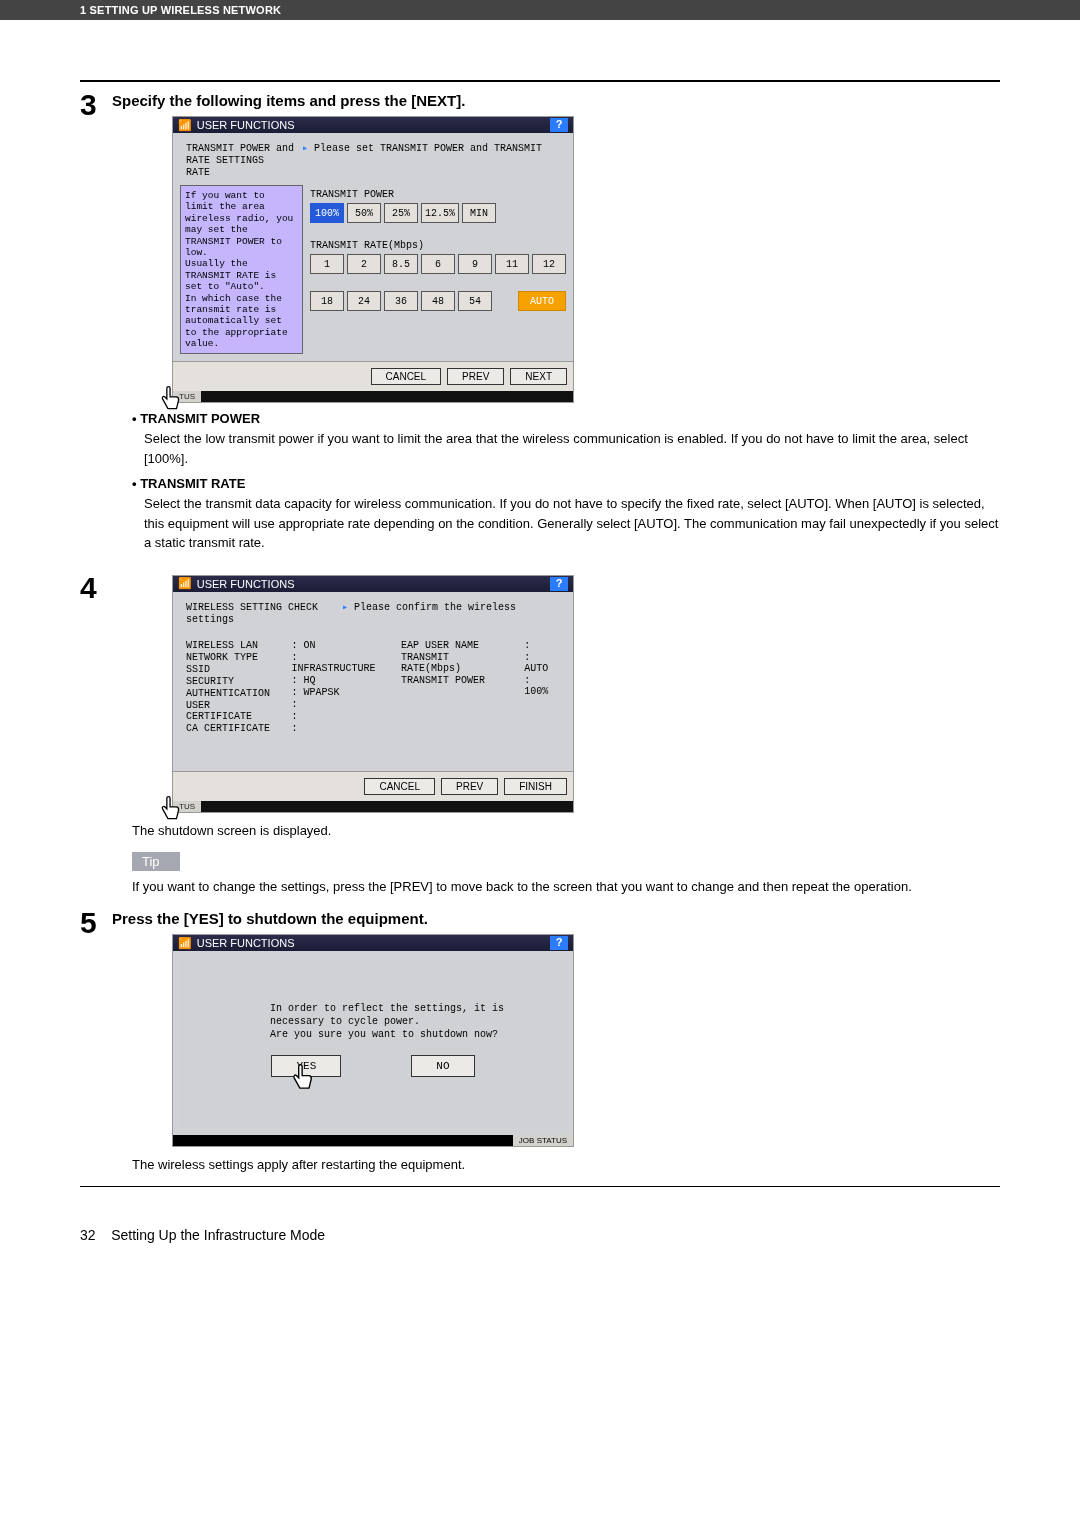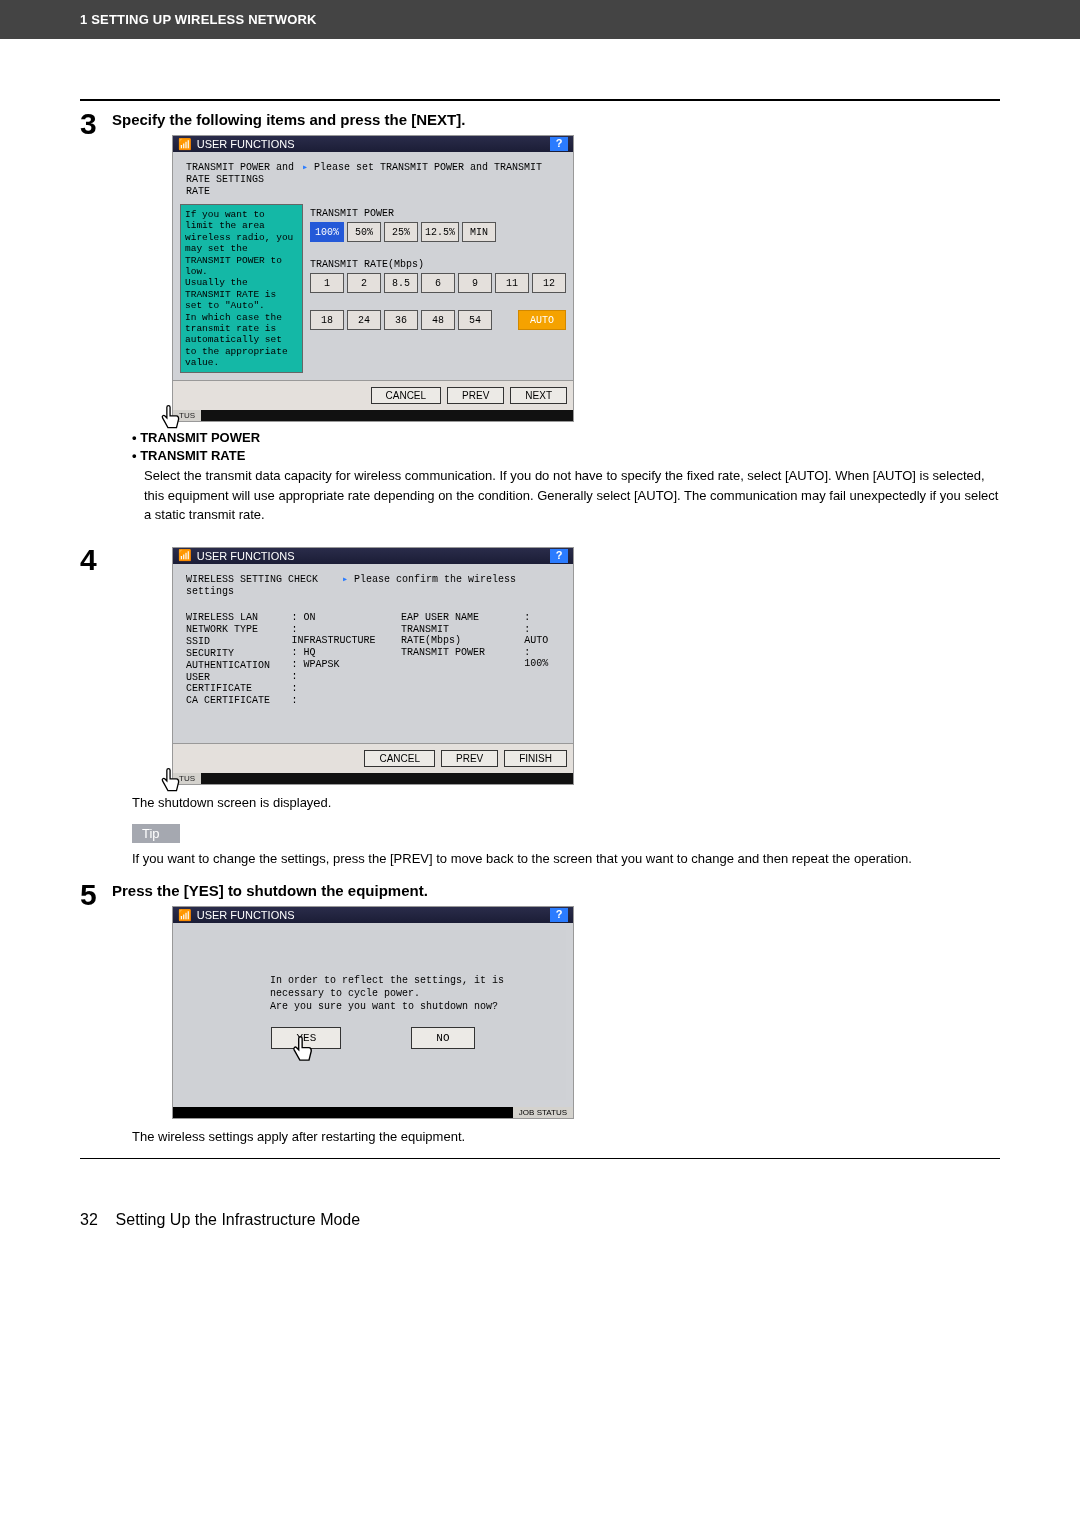--- a/index.html
+++ b/index.html
@@ -1,32 +1,32 @@
 <!DOCTYPE html>
 <html><head>
 <meta charset="utf-8">
 <style>
 body{margin:0;font-family:Arial,Helvetica,sans-serif;font-size:13px;color:#000;background:#fff}
 .page{width:1080px;margin:0 auto}
-.topbar{background:#444;color:#fff;padding:12px 80px;font-size:13px;font-weight:bold;letter-spacing:.2px}
+.topbar{background:#444;color:#fff;padding:4px 80px;font-size:11px;font-weight:bold;letter-spacing:.2px}
 .hr-thick{border:0;border-top:2px solid #000;margin:60px 80px 10px}
 .hr-thin{border:0;border-top:1px solid #000;margin:0 80px 30px}
 .step{margin:0 80px 14px;display:flex}
 .stepnum{font-weight:bold;font-size:30px;line-height:26px;width:32px;flex:0 0 32px}
 .stepbody{flex:1}
 .steptitle{font-weight:bold;font-size:15px;margin-bottom:7px}
 .screenshot{border:1px solid #999;width:400px;background:#d8d8d8}
 .ss-header{background:linear-gradient(#2a2c4a,#1b1d36);color:#fff;font-size:11px;padding:1px 5px;display:flex;align-items:center}
 .ss-header .wifi-icon{color:#e22;margin-right:5px}
 .ss-header .help{margin-left:auto;background:#2b7cff;color:#fff;width:18px;height:14px;text-align:center;font-weight:bold;font-size:11px}
 .ss-body{background:#d0d2d6;padding:7px;font-family:'Courier New',monospace;font-size:10px}
 .ss-instruction{padding:3px 6px 6px;font-size:10px;line-height:1.2}
 .ss-arrow{color:#2b7cff}
 .ss-cols{display:flex;gap:7px}
-.ss-leftbox{border:1px solid #666;padding:4px;width:155px;background:#14b8a6;font-size:9.5px;line-height:1.2}
+.ss-leftbox{border:1px solid #666;padding:4px;width:155px;background:#c4b5fd;font-size:9.5px;line-height:1.2}
 .ss-rightbox{flex:1}
 .ss-label{font-size:10px;margin:4px 0 3px}
 .btnrow{display:flex;gap:3px;margin-bottom:17px}
 .sbtn{border:1px solid #555;background:#e4e0dc;font-family:'Courier New',monospace;font-size:10px;min-width:26px;height:18px;display:flex;align-items:center;justify-content:center;padding:0 3px}
 .sbtn.sel{background:#2459d8;color:#fff;border-color:#2459d8}
 .sbtn.auto{background:#f5a200;color:#fff;border-color:#d18800;padding:0 10px}
 .ss-footer{background:#e4e0dc;border-top:1px solid #999;padding:6px;display:flex;justify-content:flex-end;gap:6px}
 .fbtn{border:1px solid #333;background:#eceae6;font-family:Arial;font-size:10px;padding:2px 14px}
 .ss-status{background:#111;color:#ddd;font-size:9px;display:flex;padding:0}
 .statuslbl{background:#d4d2cd;color:#222;font-size:8px;padding:1px 6px}
@@ -36,21 +36,21 @@
 .bullet-h{font-weight:bold;margin-bottom:3px}
 .bullet-p{margin:0 0 8px 12px;line-height:1.5}
 .tip{background:#a5a8b0;color:#fff;font-size:13px;padding:2px 20px 2px 10px;display:inline-block;margin:14px 0 6px 20px}
 .tip-text{margin:0 0 0 20px;line-height:1.5}
 .settings-grid{display:flex;gap:10px;font-size:10px;padding:8px 6px 30px}
 .sg-col{display:flex;flex-direction:column;gap:1px}
 .ss3-msg{text-align:left;font-family:'Courier New',monospace;font-size:10px;padding:44px 0 14px 90px;line-height:1.3}
 .yn-row{display:flex;justify-content:center;gap:70px;padding:0 0 50px}
 .ynbtn{border:1px solid #333;background:#eceae6;font-family:'Courier New',monospace;font-size:11px;padding:4px 24px}
 .jobstatus{background:#d4d2cd;color:#000;font-size:8px;padding:1px 6px;margin-left:auto}
-.page-footer{margin:52px 80px 0;font-size:16px}
+.page-footer{margin:40px 80px 0;font-size:14px}
 </style>
 </head>
 <body>
 
 <div class="page">
   <div class="topbar">1 SETTING UP WIRELESS NETWORK</div>
 
   <hr class="hr-thick">
 
   <div class="step">
@@ -115,20 +115,21 @@
               <svg width="28" height="30" viewBox="0 0 24 28">
                 <path d="M10 3v10l-2-2c-1-1-3 0-2 2l5 9h8l2-8c0-2-1-3-2-3h-6V3c0-2-3-2-3 0z" fill="#fff" stroke="#000" stroke-width="1.2"></path>
               </svg>
             </span>
           <span class="statuslbl">TUS</span>
         </div>
       </div>
 
       <div class="bullet">
         <div class="bullet-h">• <span>TRANSMIT POWER</span></div>
+        <p class="bullet-p">Select the low transmit power if you want to limit the area that the wireless communication is enabled.  If you do not have to limit the area, select [100%].</p>
         <div class="bullet-h">• <span>TRANSMIT RATE</span></div>
         <p class="bullet-p">Select the transmit data capacity for wireless communication.  If you do not have to specify the fixed rate, select [AUTO].  When [AUTO] is selected, this equipment will use appropriate rate depending on the condition.  Generally select [AUTO].  The communication may fail unexpectedly if you select a static transmit rate.</p>
       </div>
     </div>
   </div>
 
   <div class="step">
     <div class="stepnum">4</div>
     <div class="stepbody">
 

